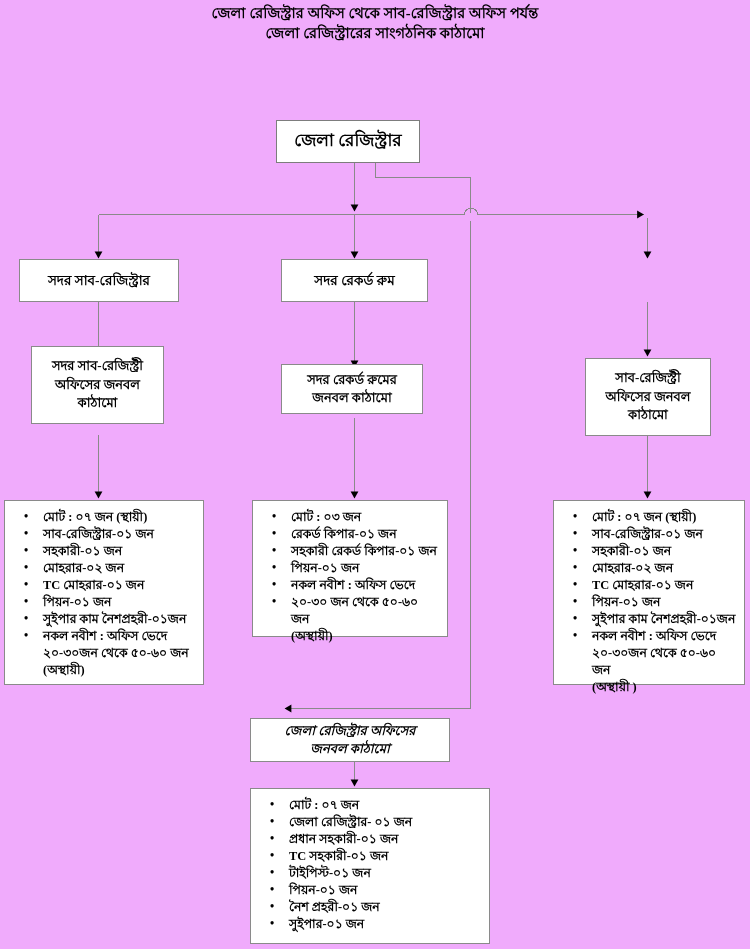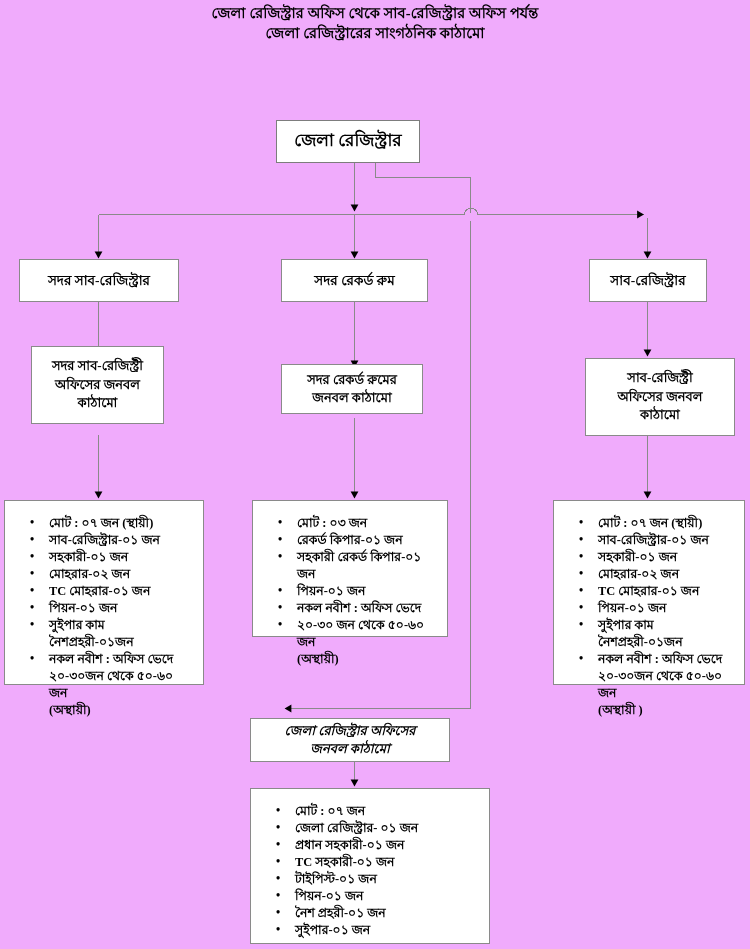--- a/index.html
+++ b/index.html
@@ -59,21 +59,21 @@
   .t-l2   { font-size: 13px;  font-weight: bold; }
   
   .listbox {
     position: absolute;
     box-sizing: border-box;
     border: 1px solid #8a8a8a;
     background: #ffffff;
     padding: 6px 6px 7px 6px;
   }
   .listbox ul {
-    margin: 8px;
+    margin: 2px;
     padding: 0 0 0 30px;
     list-style: none;
   }
   .listbox li {
     position: relative;
     font-size: 12.4px;
     font-weight: bold;
     line-height: 1.37;
     margin: 0;
     padding: 0;
@@ -152,36 +152,33 @@
   </div>
 
   <div class="box" style="left:19px; top:259px; width:160px; height:43px;justify-content:center;">
     <span class="box-text t-l1">সদর সাব-রেজিস্ট্রার</span>
   </div>
 
   <div class="box" style="left:281px; top:259px; width:147px; height:43px;">
     <span class="box-text t-l1">সদর রেকর্ড রুম</span>
   </div>
 
-  <div class="box" style="left:589px; top:259px; width:118px; height:43px;">
-    <span class="box-text t-l1">সাব-রেজিস্ট্রার</span>
-  </div>
 
   <div class="box" style="left:31px; top:346px; width:133px; height:78px;">
     <span class="box-text t-l2">সদর সাব-রেজিস্ট্রী
 অফিসের জনবল
 কাঠামো</span>
   </div>
 
   <div class="box" style="left:281px; top:364px; width:142px; height:50px;">
     <span class="box-text t-l2">সদর রেকর্ড রুমের
 জনবল কাঠামো</span>
   </div>
 
-  <div class="box" style="left:585px; top:358px; width:150px; height:78px;">
+  <div class="box" style="left:585px; top:358px; width:126px; height:78px;">
     <span class="box-text t-l2">সাব-রেজিস্ট্রী
 অফিসের জনবল
 কাঠামো</span>
   </div>
 
   <div class="box" style="left:250px; top:718px; width:200px; height:44px;font-style:italic;">
     <span class="box-text t-l2">জেলা রেজিস্ট্রার অফিসের
 জনবল কাঠামো</span>
   </div>
 

